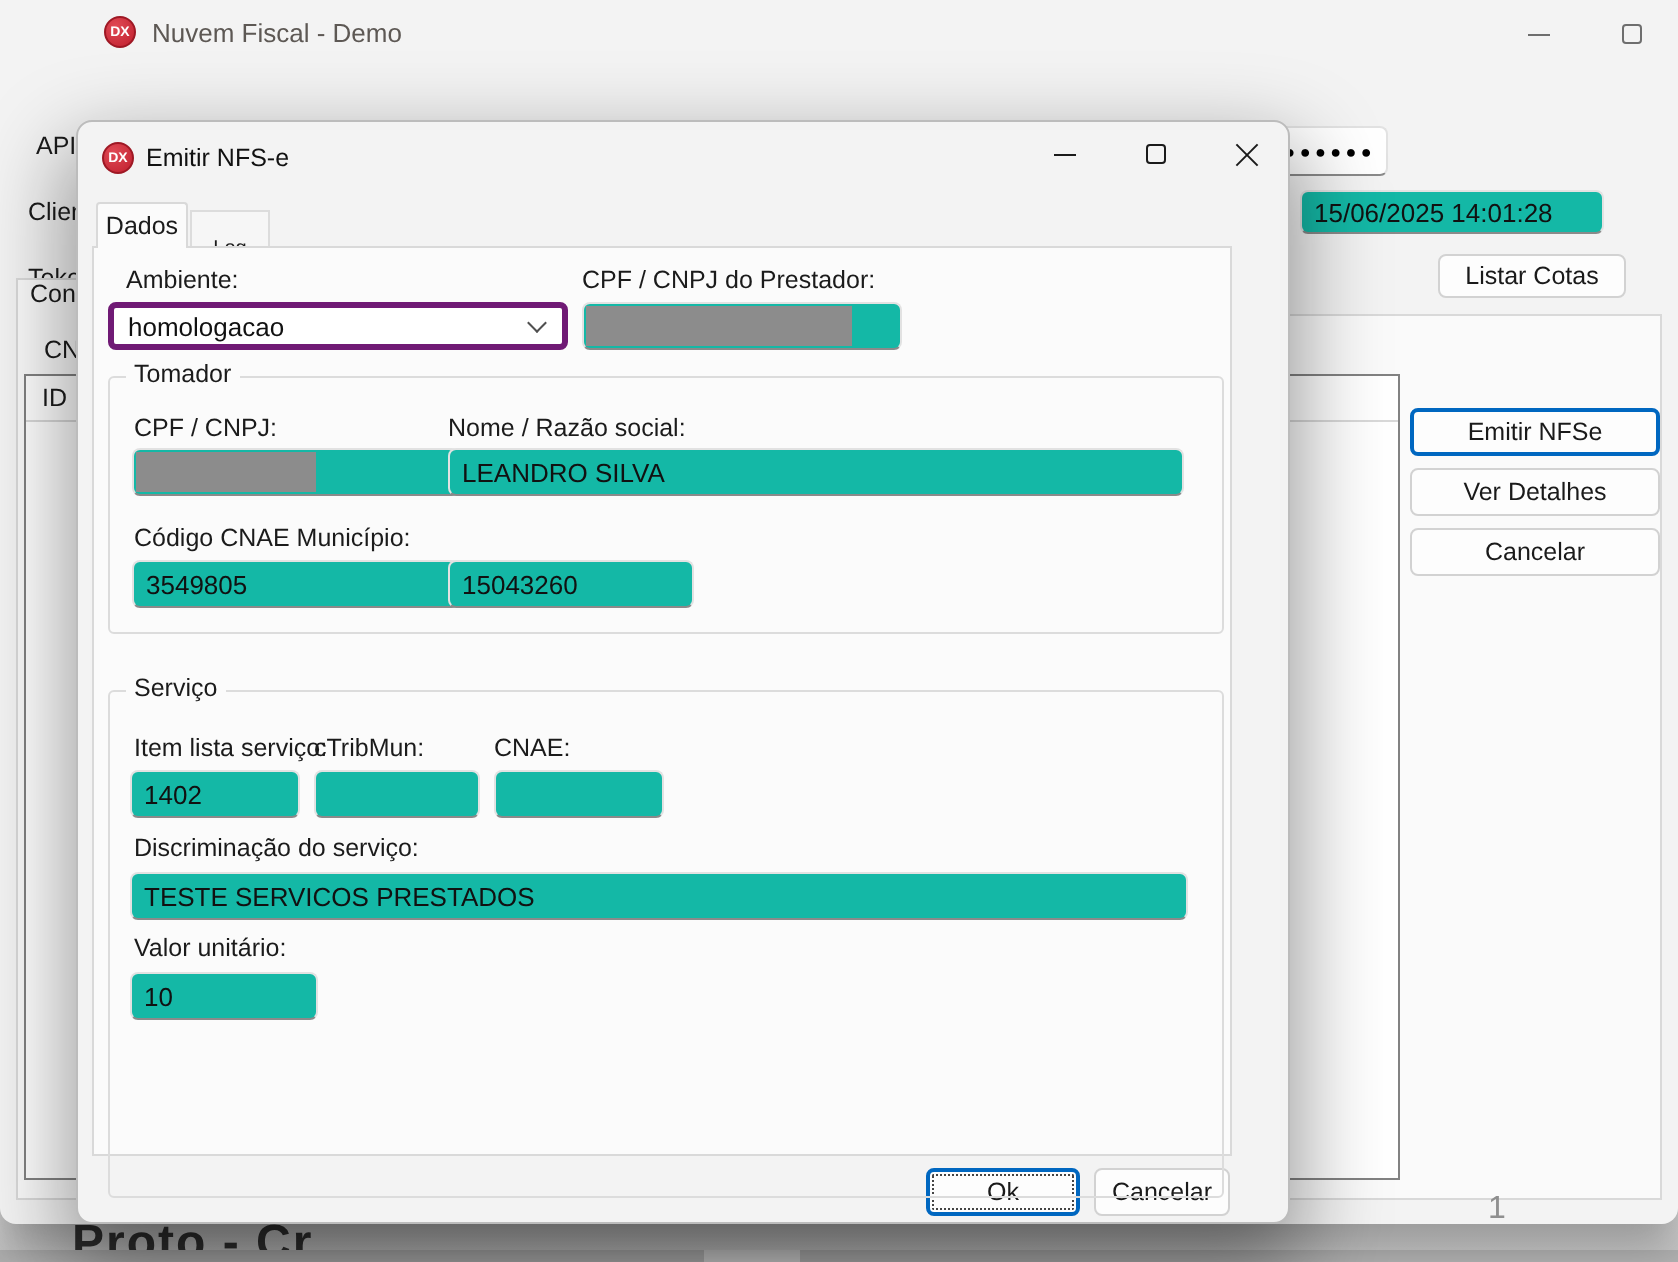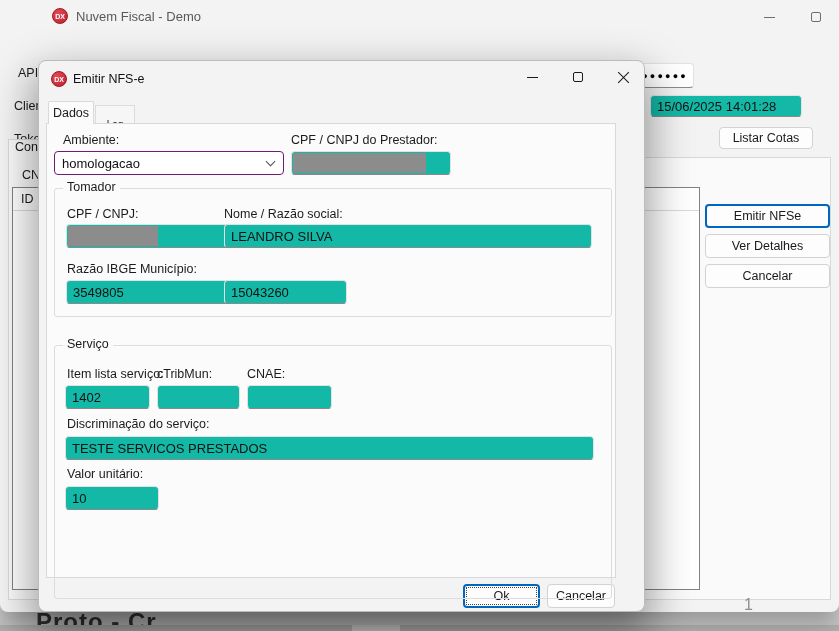--- a/index.html
+++ b/index.html
@@ -40,21 +40,21 @@
   .glyph-close::after  { transform:rotate(-45deg); }
   .dark .glyph-min { border-top-color:#1a1a1a; }
   .dark .glyph-max { border-color:#1a1a1a; }
   .dark .glyph-close::before,.dark .glyph-close::after { background:#1a1a1a; }
 
   .lbl { font-size:12.5px; color:#1b1b1b; white-space:nowrap; }
   .tb { background:#14b8a6; border:1px solid #e2e2e2; border-bottom-color:#8a8a8a;
     border-radius:4px; font-family:"Liberation Sans",sans-serif; font-size:13px;
     padding:0 6px; color:#111; }
   input.tb { outline:none; }
-  .combo { background:#fff; border:1px solid #701a75; border-radius:4px;
+  .combo { background:#fff; border:3px solid #701a75; border-radius:4px;
     display:flex; align-items:center; justify-content:space-between;
     padding:0 9px 0 7px; font-size:13px; color:#111; }
   .chev { width:7px; height:7px; border-right:1.4px solid #505050; border-bottom:1.4px solid #505050;
     transform:rotate(45deg); margin-top:-4px; }
   .btn { background:#fdfdfd; border:1px solid #d2d2d2; border-radius:4px;
     font-size:12.5px; color:#1a1a1a; display:flex; align-items:center; justify-content:center;
     cursor:default; }
   .btn.accent { border:2px solid #0067c0; }
   .btn.focused { outline:1px dotted #444; outline-offset:-4px; }
   .redact { background:#8c8c8c; }
@@ -184,21 +184,21 @@
     <div class="abs group" style="left:7px; top:64px; width:558px; height:129px;">
       <span class="legend">Tomador</span>
     </div>
     <div class="abs lbl" style="left:20px; top:83px;">CPF / CNPJ:</div>
     <input class="abs tb" style="left: 19px; top: 100px; width: 164px; height: 24px;" value="">
     <div class="abs redact" style="left:21px; top:102px; width:90px; height:20px;"></div>
 
     <div class="abs lbl" style="left:177px; top:83px;">Nome / Razão social:</div>
     <input class="abs tb" style="left: 177px; top: 100px; width: 368px; height: 24px;" value="LEANDRO SILVA">
 
-    <div class="abs lbl" style="left:20px; top:138px;">Razão IBGE Município:</div>
+    <div class="abs lbl" style="left:20px; top:138px;">Código CNAE Município:</div>
     <input class="abs tb" style="left: 19px; top: 156px; width: 164px; height: 24px;" value="3549805">
 
     <div class="abs lbl" style="left:177px; top:138px;margin-top:20px;">CEP:</div>
     <input class="abs tb" style="left: 177px; top: 156px; width: 123px; height: 24px;" value="15043260">
 
     <div class="abs group" style="left:7px; top:221px; width:558px; height:254px;">
       <span class="legend">Serviço</span>
     </div>
     <div class="abs lbl" style="left:20px; top:243px;">Item lista serviço:</div>
     <div class="abs lbl" style="left:110px; top:243px;">cTribMun:</div>

